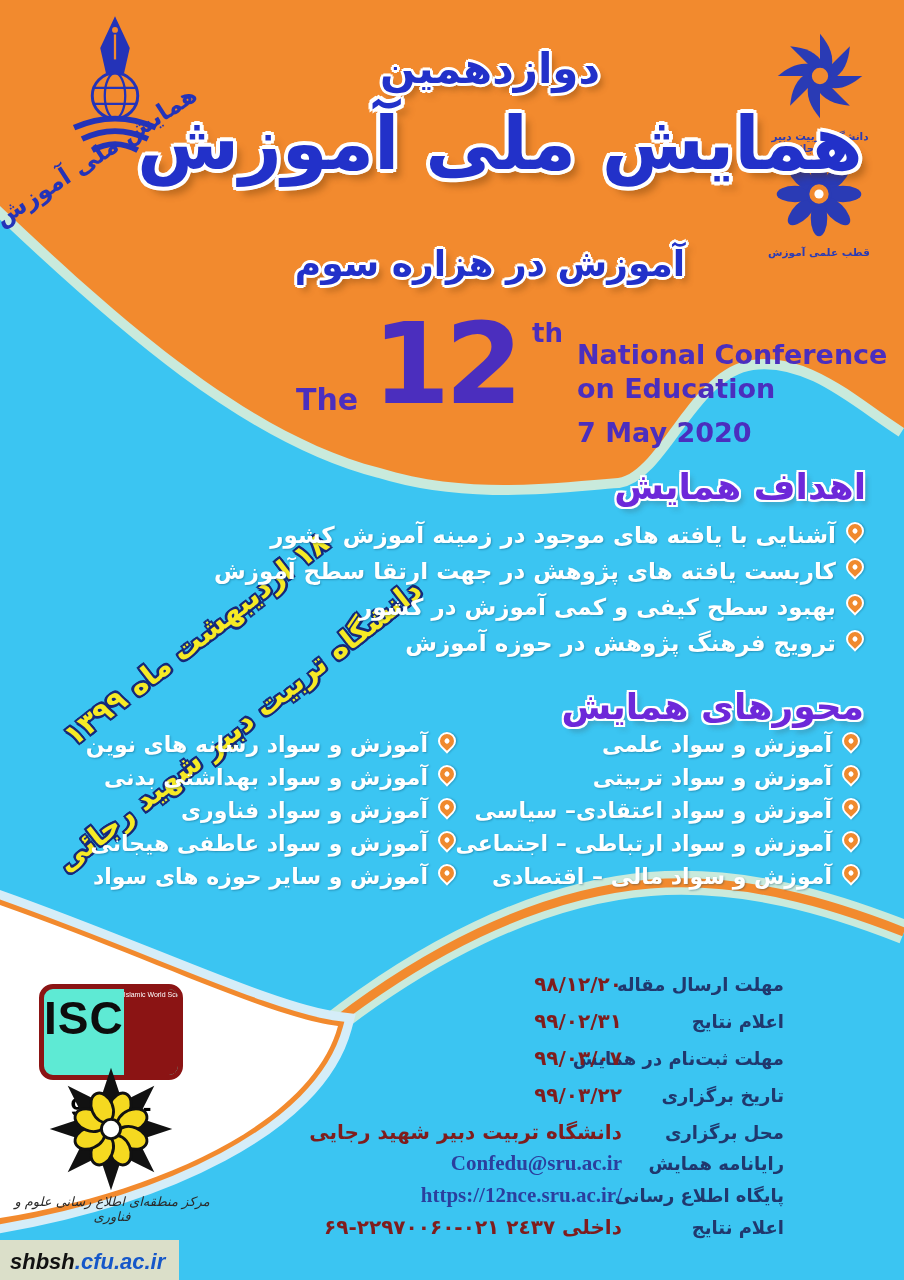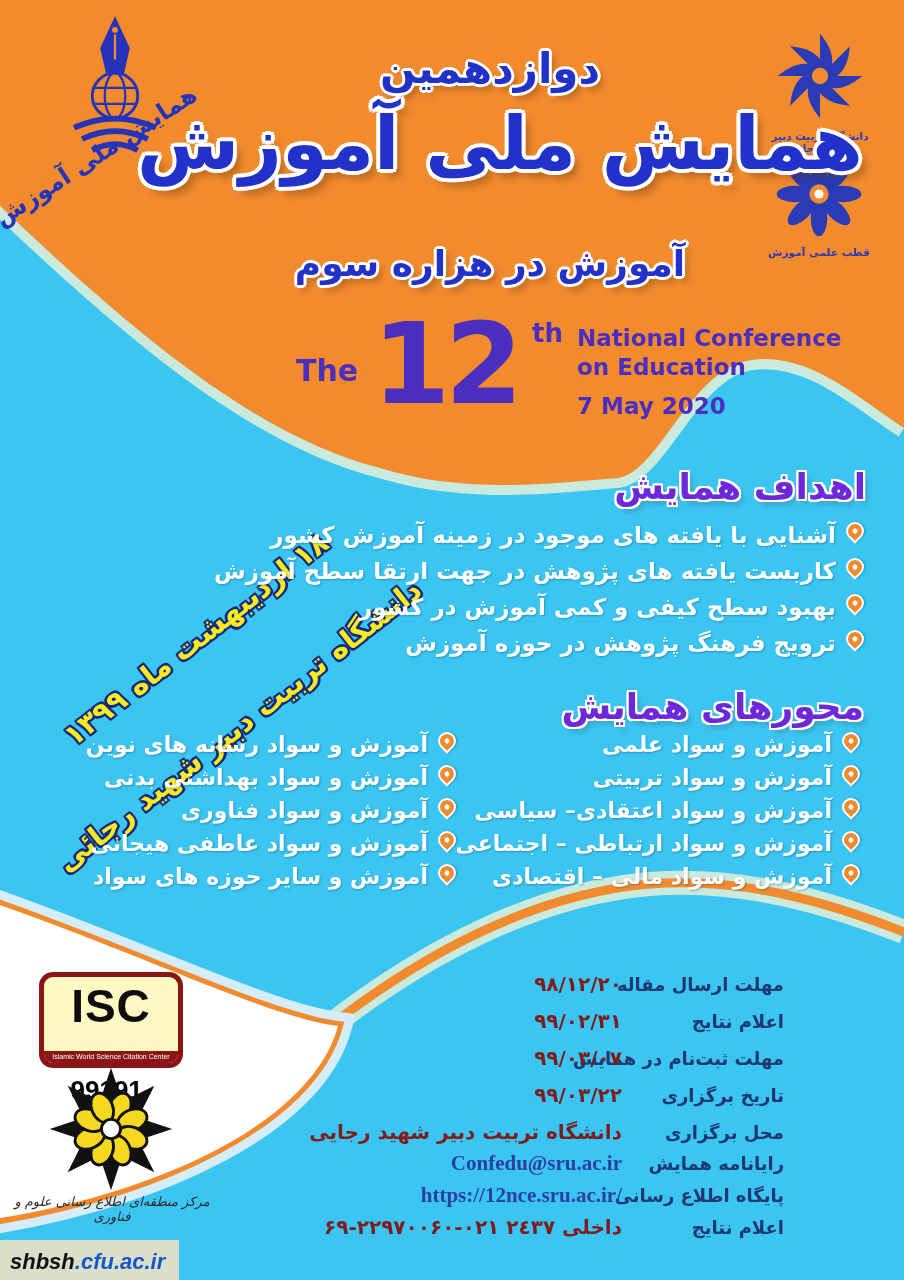--- a/index.html
+++ b/index.html
@@ -17,21 +17,21 @@
   .t1{top:44px;left:76px;width:828px;font-size:42px;}
   .t2{top:100px;left:96px;width:808px;font-size:74px;
     text-shadow:4px 0 0 #fff,-4px 0 0 #fff,0 4px 0 #fff,0 -4px 0 #fff,
       3px 3px 0 #fff,-3px 3px 0 #fff,3px -3px 0 #fff,-3px -3px 0 #fff,7px 8px 7px rgba(90,45,0,.35);}
   .t3{top:243px;left:76px;width:828px;font-size:36px;}
 
   .eng{top:316px;left:296px;display:flex;gap:14px;color:#4B2EBE;font-weight:700;}
   .eng .the{font-size:30px;align-self:flex-end;margin-bottom:32px;}
   .eng .twelve{font-size:112px;line-height:.86;letter-spacing:-5px;font-weight:800;}
   .eng .th{font-size:26px;margin-top:2px;}
-  .eng-right{margin-top:8px;font-size:23px;line-height:1.25;}
+  .eng-right{margin-top:22px;font-size:27px;line-height:1.25;}
   .eng-date{margin-top:10px;}
 
   
   .diag{color:#F6EA25;font-weight:800;font-size:29px;direction:rtl;text-align:center;white-space:nowrap;
     transform:rotate(-38deg);
     text-shadow:2px 0 0 #16297A,-2px 0 0 #16297A,0 2px 0 #16297A,0 -2px 0 #16297A,
       2px 2px 0 #16297A,-2px 2px 0 #16297A,2px -2px 0 #16297A,-2px -2px 0 #16297A;}
   .diag1{left:6px;top:622px;width:380px;}
   .diag2{left:60px;top:692px;width:400px;}
 
@@ -67,22 +67,22 @@
   
   .logo-left{left:30px;top:14px;width:170px;height:150px;}
   .logo-left-cap{left:-8px;top:138px;width:220px;transform:rotate(-33deg);color:#2433B8;font-weight:800;
     font-size:24px;text-align:center;direction:rtl;white-space:nowrap;}
   .logo-u{right:24px;top:28px;width:120px;text-align:center;}
   .logo-u-cap{font-size:10.5px;color:#2A3BB5;font-weight:700;direction:rtl;margin-top:2px;}
   .logo-p{right:30px;top:148px;width:110px;text-align:center;}
 
   
   .isc-wrap{left:36px;top:972px;width:150px;text-align:center;}
-  .isc-box{width:134px;height:86px;margin:0 auto;background:#fef9c3;border:5px solid #8B1414;border-radius:14px;
-    display:flex;flex-direction:column;overflow:hidden;font-family:"Liberation Sans",sans-serif;}
+  .isc-box{width:134px;height:86px;margin:12px auto;background:#5eead4;border:5px solid #8B1414;border-radius:14px;
+    display:flex;overflow:hidden;font-family:"Liberation Sans",sans-serif;}
   .isc-abbr{flex:1;font-size:46px;font-weight:800;color:#0d0d0d;line-height:58px;letter-spacing:1px;}
   .isc-sub{background:#8B1414;color:#fff;font-size:7px;padding:2px 0 3px;white-space:nowrap;}
   .isc-code{margin-top:7px;font-family:"Liberation Sans",sans-serif;font-size:26px;font-weight:800;color:#000;}
   .ricest{left:44px;top:1062px;width:134px;height:134px;}
   .ricest-cap{left:14px;top:1194px;width:196px;text-align:center;font-size:13px;color:#2a2a2a;
     font-style:italic;direction:rtl;}
   .wm{left:0;top:1240px;background:rgba(233,225,197,.92);padding:9px 14px 5px 10px;
     font-family:"Liberation Sans",sans-serif;font-style:italic;font-weight:800;font-size:22px;white-space:nowrap;}
   .wm-b{color:#111;}
   .wm-r{color:#1557C9;}

